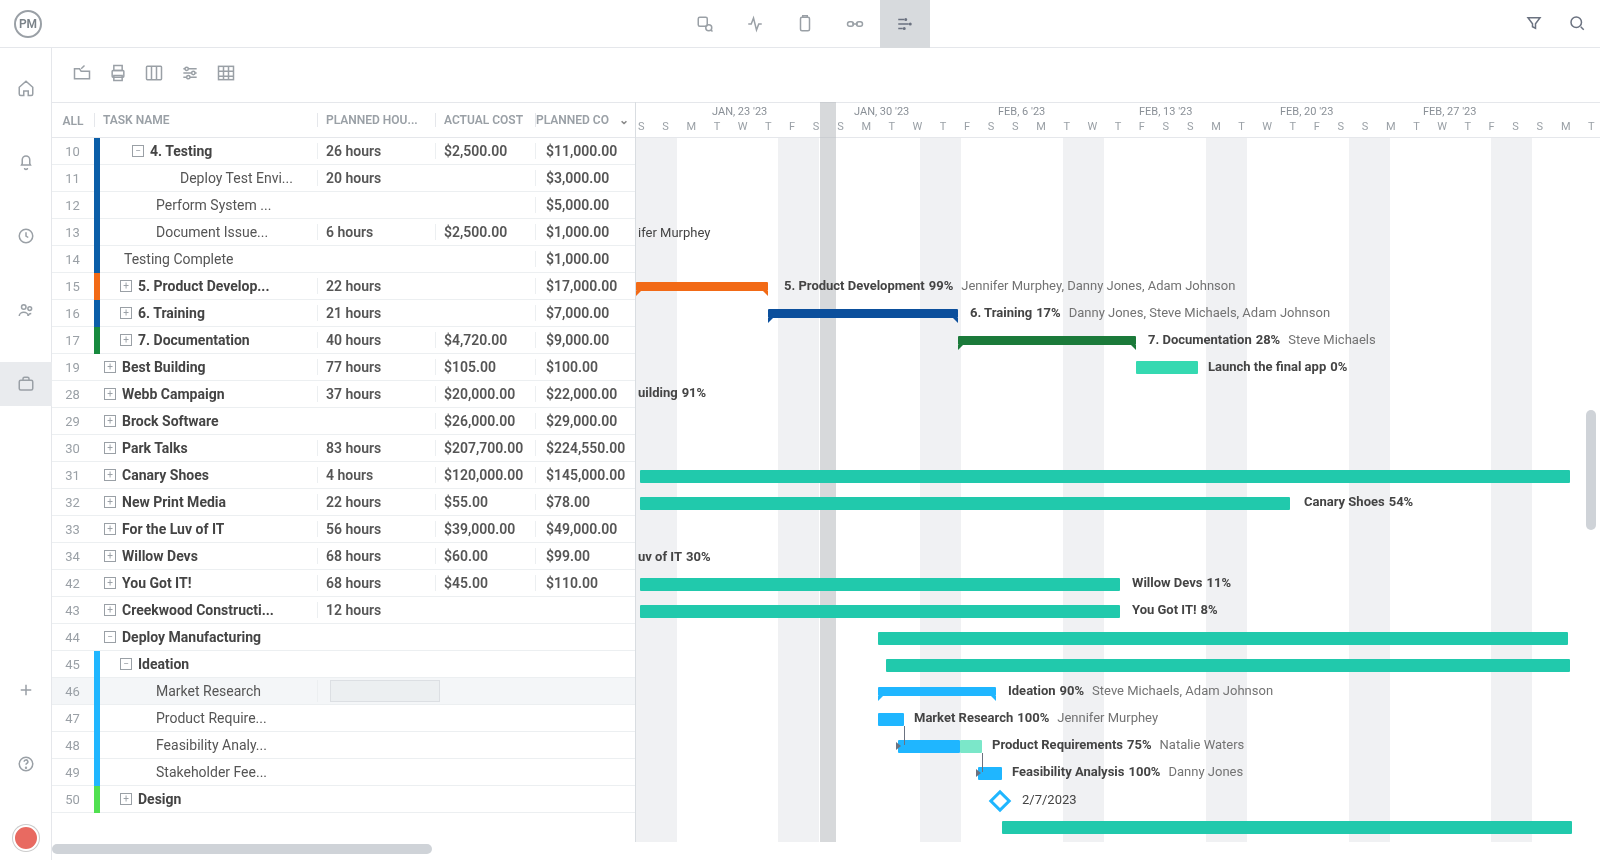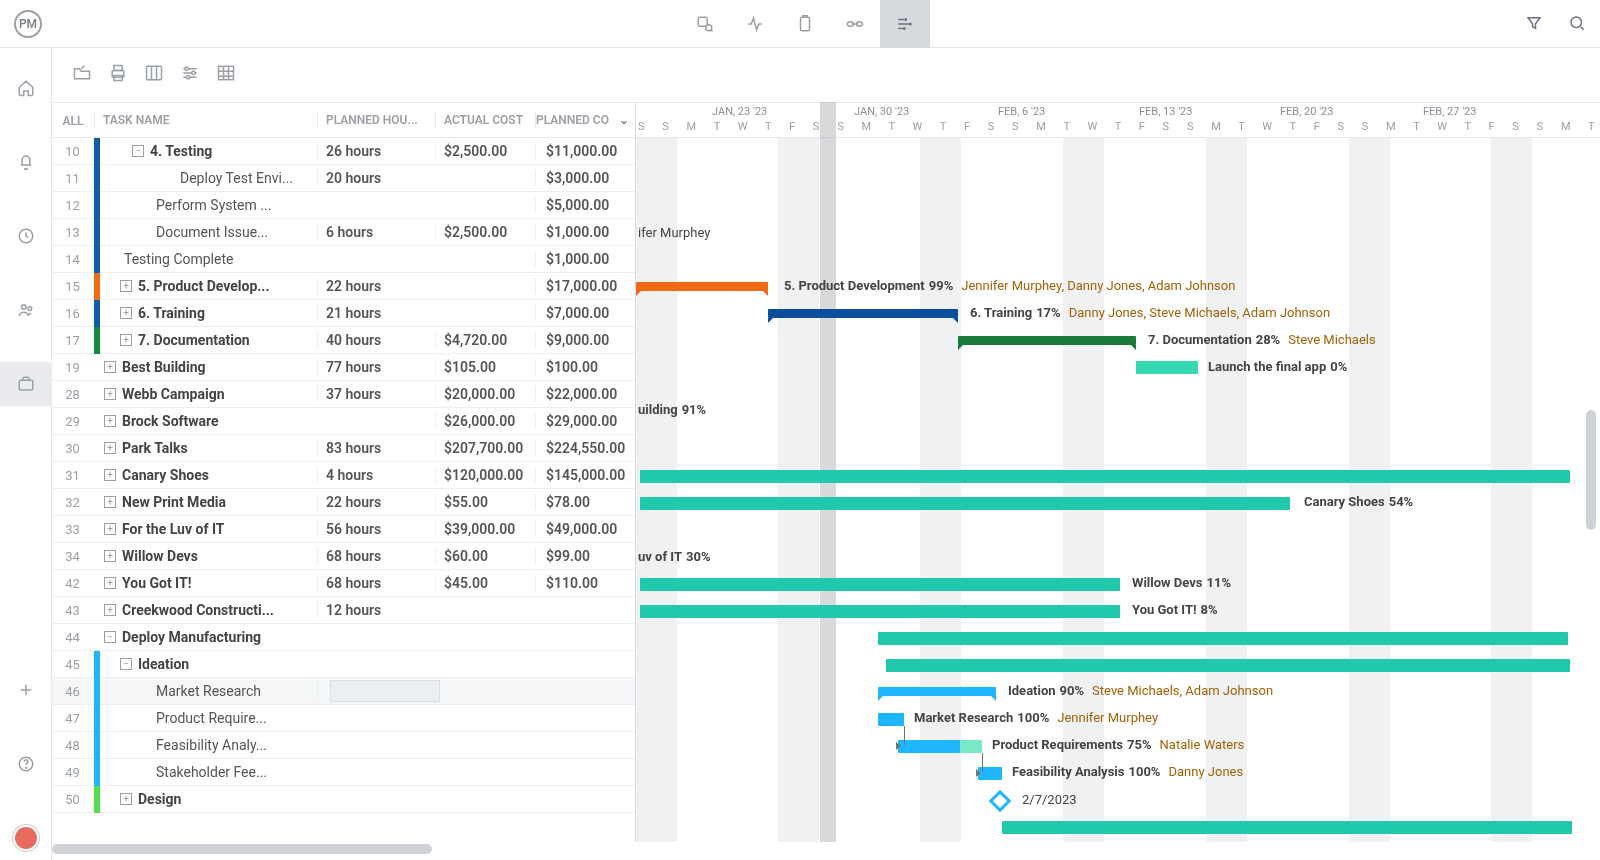--- a/index.html
+++ b/index.html
@@ -54,21 +54,21 @@
   .gantt .weekend { position:absolute; top:0; bottom:0; width:28.5px; background:#f0f1f3; }
   .gantt .today { position:absolute; top:-36px; bottom:0; width:16px; background:#b6b9bd; opacity:.55; }
   .bar { position:absolute; height:13px; border-radius:1px; }
   .bar.summary { height:9px; }
   .bar.summary::before, .bar.summary::after { content:""; position:absolute; top:9px; width:0; height:0; border-top:5px solid currentColor; }
   .bar.summary::before { left:0; border-right:5px solid transparent; }
   .bar.summary::after  { right:0; border-left:5px solid transparent; }
   .barlbl { position:absolute; font-size:13px; white-space:nowrap; color:#444; }
   .barlbl b { font-weight:700; }
   .barlbl .pct { font-weight:700; margin-left:4px; }
-  .barlbl .asg { color:#a16207; margin-left:8px; font-weight:400; }
+  .barlbl .asg { color:#737373; margin-left:8px; font-weight:400; }
   .milestone { position:absolute; width:16px; height:16px; transform:rotate(45deg); background:#fff; border:3px solid #1fb6ff; }
   .arrowtip { position:absolute; width:0; height:0; border-left:5px solid #6b7280; border-top:4px solid transparent; border-bottom:4px solid transparent; }
   .scroll-x { position:absolute; left:52px; right:0; bottom:4px; height:12px; }
   .scroll-x .thumb { position:absolute; left:0; width:380px; height:10px; background:#cfd3d8; border-radius:5px; }
   .scroll-y { position:absolute; right:4px; top:150px; width:10px; height:400px; }
   .scroll-y .thumb { position:absolute; top:260px; width:10px; height:120px; background:#cfd3d8; border-radius:5px; }
 </style>
 </head>
 <body>
 
@@ -512,21 +512,21 @@
         <div class="today" style="left: 184px;"></div>
         <div class="barlbl" style="top: 87px; left: 2px;">ifer Murphey</div>
         <div class="bar summary" style="top: 144px; left: 0px; width: 132px; background: rgb(242, 106, 22); color: rgb(242, 106, 22);"></div>
         <div class="barlbl" style="top: 140px; left: 148px;"><b>5. Product Development</b><span class="pct">99%</span><span class="asg">Jennifer Murphey, Danny Jones, Adam Johnson</span></div>
         <div class="bar summary" style="top: 171px; left: 132px; width: 190px; background: rgb(11, 79, 156); color: rgb(11, 79, 156);"></div>
         <div class="barlbl" style="top: 167px; left: 334px;"><b>6. Training</b><span class="pct">17%</span><span class="asg">Danny Jones, Steve Michaels, Adam Johnson</span></div>
         <div class="bar summary" style="top: 198px; left: 322px; width: 178px; background: rgb(27, 122, 58); color: rgb(27, 122, 58);"></div>
         <div class="barlbl" style="top: 194px; left: 512px;"><b>7. Documentation</b><span class="pct">28%</span><span class="asg">Steve Michaels</span></div>
         <div class="bar" style="top: 223px; left: 500px; width: 62px; background: rgb(53, 217, 177); color: rgb(53, 217, 177);"></div>
         <div class="barlbl" style="top: 221px; left: 572px;"><b>Launch the final app</b><span class="pct">0%</span></div>
-        <div class="barlbl" style="top: 264px; left: 2px; text-align: center;"><b>uilding</b><span class="pct">91%</span></div>
+        <div class="barlbl" style="top: 247px; left: 2px; text-align: center;"><b>uilding</b><span class="pct">91%</span></div>
         <div class="bar" style="top: 332px; left: 4px; width: 930px; background: rgb(33, 201, 172); color: rgb(33, 201, 172);"></div>
         <div class="bar" style="top: 359px; left: 4px; width: 650px; background: rgb(33, 201, 172); color: rgb(33, 201, 172);"></div>
         <div class="barlbl" style="top: 356px; left: 668px;"><b>Canary Shoes</b><span class="pct">54%</span></div>
         <div class="barlbl" style="top: 411px; left: 2px;"><b>uv of IT</b><span class="pct">30%</span></div>
         <div class="bar" style="top: 440px; left: 4px; width: 480px; background: rgb(33, 201, 172); color: rgb(33, 201, 172);"></div>
         <div class="barlbl" style="top: 437px; left: 496px;"><b>Willow Devs</b><span class="pct">11%</span></div>
         <div class="bar" style="top: 467px; left: 4px; width: 480px; background: rgb(33, 201, 172); color: rgb(33, 201, 172);"></div>
         <div class="barlbl" style="top: 464px; left: 496px;"><b>You Got IT!</b><span class="pct">8%</span></div>
         <div class="bar" style="top: 494px; left: 242px; width: 690px; background: rgb(33, 201, 172); color: rgb(33, 201, 172);"></div>
         <div class="bar" style="top: 521px; left: 250px; width: 684px; background: rgb(33, 201, 172); color: rgb(33, 201, 172);"></div>

